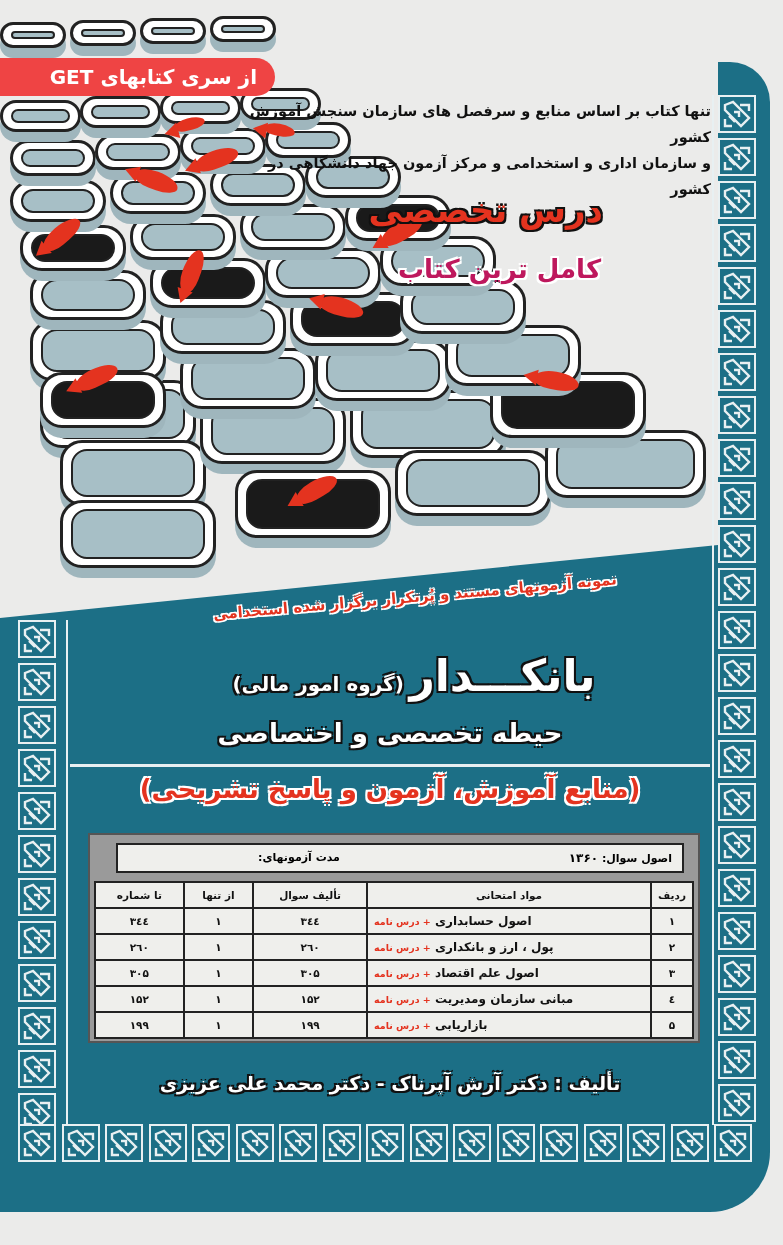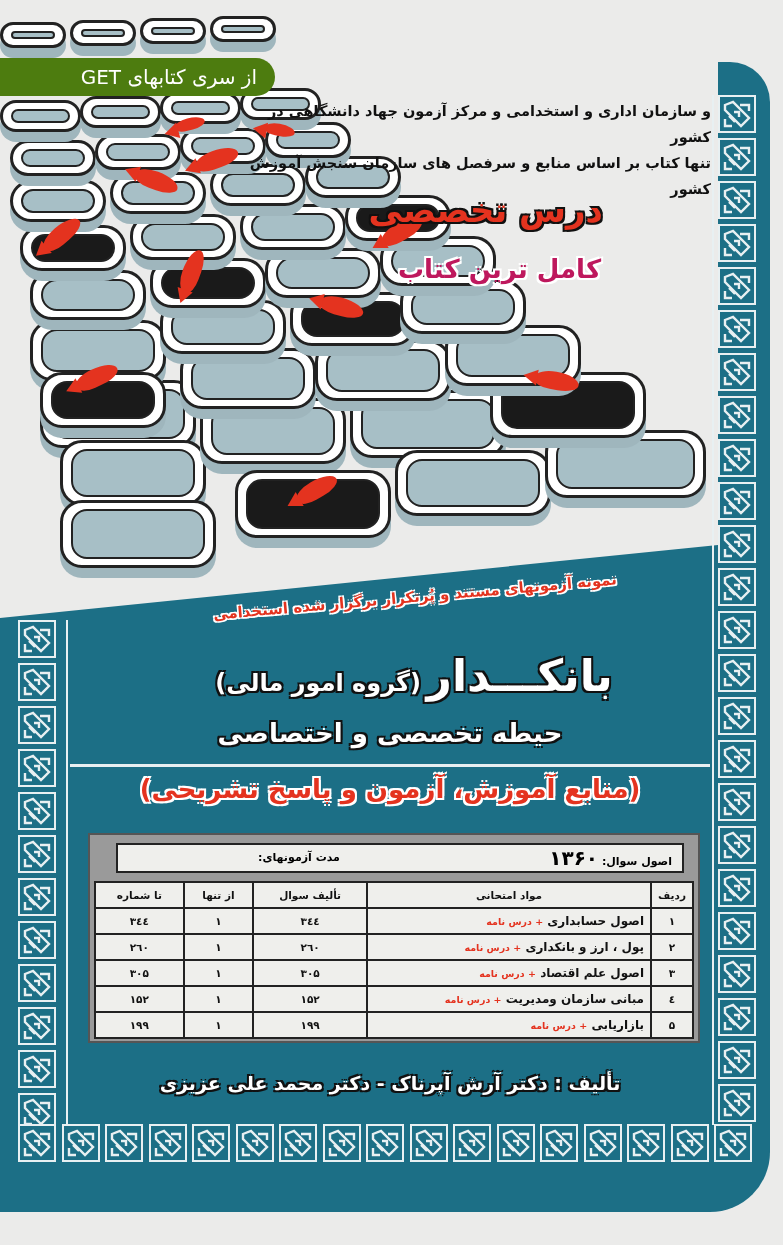--- a/index.html
+++ b/index.html
@@ -10,39 +10,39 @@
   .diag{left:0;top:0;width:718px;height:700px;background:#ebebea;clip-path:polygon(0 0,100% 0,100% 545px,0 618px);}
   
   .tile{width:38px;height:38px;border:2px solid #e8f0f2;box-sizing:border-box;background:#1c6f86;position:absolute;}
   .tile svg{width:100%;height:100%;display:block;}
   
   .tub{position:absolute;border:3px solid #222;border-radius:22px;background:#fff;box-shadow:0 10px 0 #9fb6bd;}
   .tub .inner{position:absolute;left:8px;top:6px;right:8px;bottom:6px;border:2px solid #222;border-radius:16px;background:#a7bfc6;}
   .fish{position:absolute;width:44px;height:18px;background:#e4331f;border-radius:50% 60% 50% 40%;}
   .fish::after{content:"";position:absolute;left:-12px;top:1px;border-top:8px solid transparent;border-bottom:8px solid transparent;border-right:14px solid #e4331f;}
   
-  .badge{left:0;top:58px;width:275px;height:38px;background:#4d7c0f;border-radius:0 20px 20px 0;color:#fff;font-weight:normal;font-size:20px;line-height:38px;text-align:right;padding-right:18px;box-sizing:border-box;direction:rtl;}
+  .badge{left:0;top:58px;width:275px;height:38px;background:#ef4444;border-radius:0 20px 20px 0;color:#fff;font-weight:bold;font-size:20px;line-height:38px;text-align:right;padding-right:18px;box-sizing:border-box;direction:rtl;}
   .tagline{right:72px;top:98px;width:470px;text-align:right;direction:rtl;font-weight:bold;font-size:14.5px;line-height:26px;color:#111;}
   .dars{right:180px;top:190px;font-size:34px;font-weight:bold;color:#e4331f;direction:rtl;text-shadow:-2px -2px 0 #111,2px -2px 0 #111,-2px 2px 0 #111,2px 2px 0 #111,0 0 0 #fff;}
   .kamel{right:182px;top:254px;font-size:26px;font-weight:bold;color:#be185d;direction:rtl;text-shadow:-2px -2px 0 #fff,2px -2px 0 #fff,-2px 2px 0 #fff,2px 2px 0 #fff;}
   .sample{left:185px;top:588px;width:460px;text-align:center;direction:rtl;font-weight:bold;font-size:15px;color:#e4331f;text-shadow:-1.5px -1.5px 0 #fff,1.5px -1.5px 0 #fff,-1.5px 1.5px 0 #fff,1.5px 1.5px 0 #fff;transform:rotate(-5deg);}
   .title-row{left:70px;top:650px;width:640px;text-align:center;direction:rtl;color:#fff;font-weight:bold;text-shadow:-2px -2px 0 #111,2px -2px 0 #111,-2px 2px 0 #111,2px 2px 0 #111;}
   .title-main{font-size:44px;letter-spacing:2px;}
-  .title-sub{font-size:24px;margin-left:48px;}
+  .title-sub{font-size:20px;margin-left:48px;}
   .subtitle{left:70px;top:718px;width:640px;text-align:center;direction:rtl;color:#fff;font-weight:bold;font-size:26px;text-shadow:-2px -2px 0 #111,2px -2px 0 #111,-2px 2px 0 #111,2px 2px 0 #111;}
   .hr{left:70px;top:764px;width:640px;height:3px;background:#e8f0f2;}
   .package{left:70px;top:774px;width:640px;text-align:center;direction:rtl;color:#e4331f;font-weight:bold;font-size:26px;text-shadow:-2px -2px 0 #fff,2px -2px 0 #fff,-2px 2px 0 #fff,2px 2px 0 #fff;}
   
   .tbl-wrap{left:88px;top:833px;width:612px;height:210px;background:#9a9a9a;border:2px solid #555;box-sizing:border-box;}
   .info-box{position:absolute;left:26px;top:8px;width:568px;height:30px;background:#efefec;border:2px solid #222;box-sizing:border-box;direction:rtl;font-size:11px;font-weight:bold;line-height:26px;}
   .info-box .q{position:absolute;right:10px;}
   .info-box .d{position:absolute;left:140px;}
   table{position:absolute;left:4px;top:46px;width:600px;border-collapse:collapse;direction:rtl;background:#efefec;font-size:10.5px;font-weight:bold;}
   th,td{border:2px solid #222;height:24px;padding:0 6px;text-align:center;color:#111;}
-  td.subj{text-align:right;font-size:12px;}
+  td.subj{text-align:left;font-size:12px;}
   .red{color:#e4331f;font-size:9.5px;}
   .author{left:70px;top:1072px;width:640px;text-align:center;direction:rtl;color:#fff;font-weight:bold;font-size:19px;text-shadow:-2px -2px 0 #111,2px -2px 0 #111,-2px 2px 0 #111,2px 2px 0 #111;}
   .vline{position:absolute;width:2px;background:#e8f0f2;}
 </style>
 </head>
 <body>
 
 <div class="abs panel"></div>
 <div class="abs diag">
 
@@ -455,42 +455,42 @@
     <div class="tile" style="left: 696px; top: 0px;">
       <svg viewBox="0 0 34 34">
         <path d="M5 8 L13 5 L29 21 L21 29 L5 13 Z M9 19 L15 25 M20 8 L29 8 L29 14 M5 22 L5 29 L12 29 M14 15 L19 15 L19 20" fill="none" stroke="#e8f0f2" stroke-width="2.4"></path>
       </svg>
     </div>
   </div>
 
 <div class="abs badge">از سری کتابهای GET</div>
 
 <div class="abs tagline">
+  <div>تنها کتاب بر اساس منابع و سرفصل های سازمان سنجش آموزش کشور</div>
   <div>و سازمان اداری و استخدامی و مرکز آزمون جهاد دانشگاهی در کشور</div>
-  <div>تنها کتاب بر اساس منابع و سرفصل های سازمان سنجش آموزش کشور</div>
 </div>
 
 <div class="abs dars">درس تخصصی</div>
 <div class="abs kamel">کامل ترین کتاب</div>
 
 <div class="abs sample">نمونه آزمونهای مستند و پُرتکرار برگزار شده استخدامی</div>
 
 <div class="abs title-row">
   <span class="title-main">بانکـــدار</span>
   <span class="title-sub">(گروه امور مالی)</span>
 </div>
 <div class="abs subtitle">حیطه تخصصی و اختصاصی</div>
 <div class="abs hr"></div>
 <div class="abs package">(منابع آموزش، آزمون و پاسخ تشریحی)</div>
 
 <div class="abs tbl-wrap">
   <div class="info-box">
     <span class="q">
       <span>اصول سوال:</span>
-      <span style="font-size:20px">۱۳۶۰</span>
+      <span style="font-size:12px">۱۳۶۰</span>
     </span>
     <span class="d">مدت آزمونهای:</span>
   </div>
   <table>
     <thead>
       <tr>
         <th style="width:28px">ردیف</th>
         <th style="width:270px">مواد امتحانی</th>
         <th>تألیف سوال</th>
         <th>از تنها</th>

